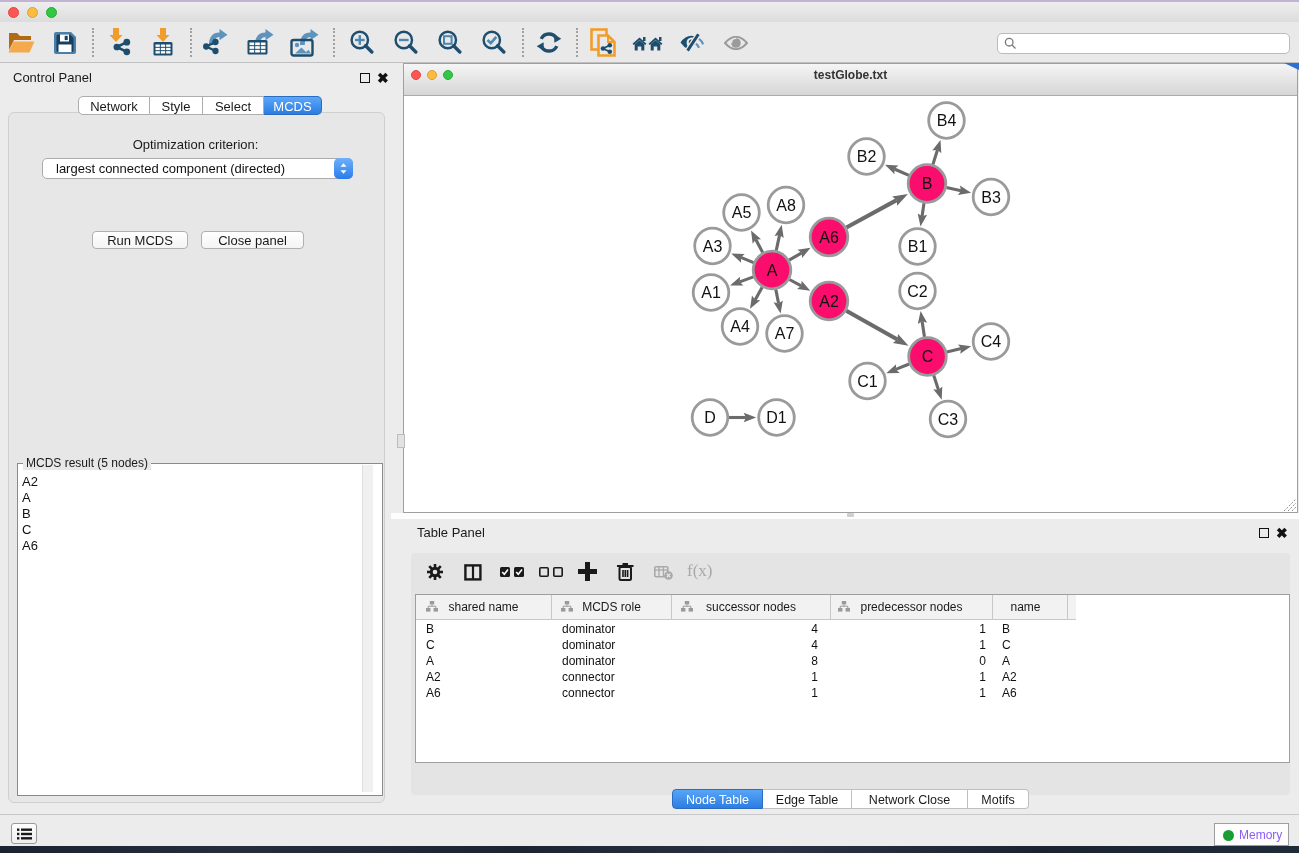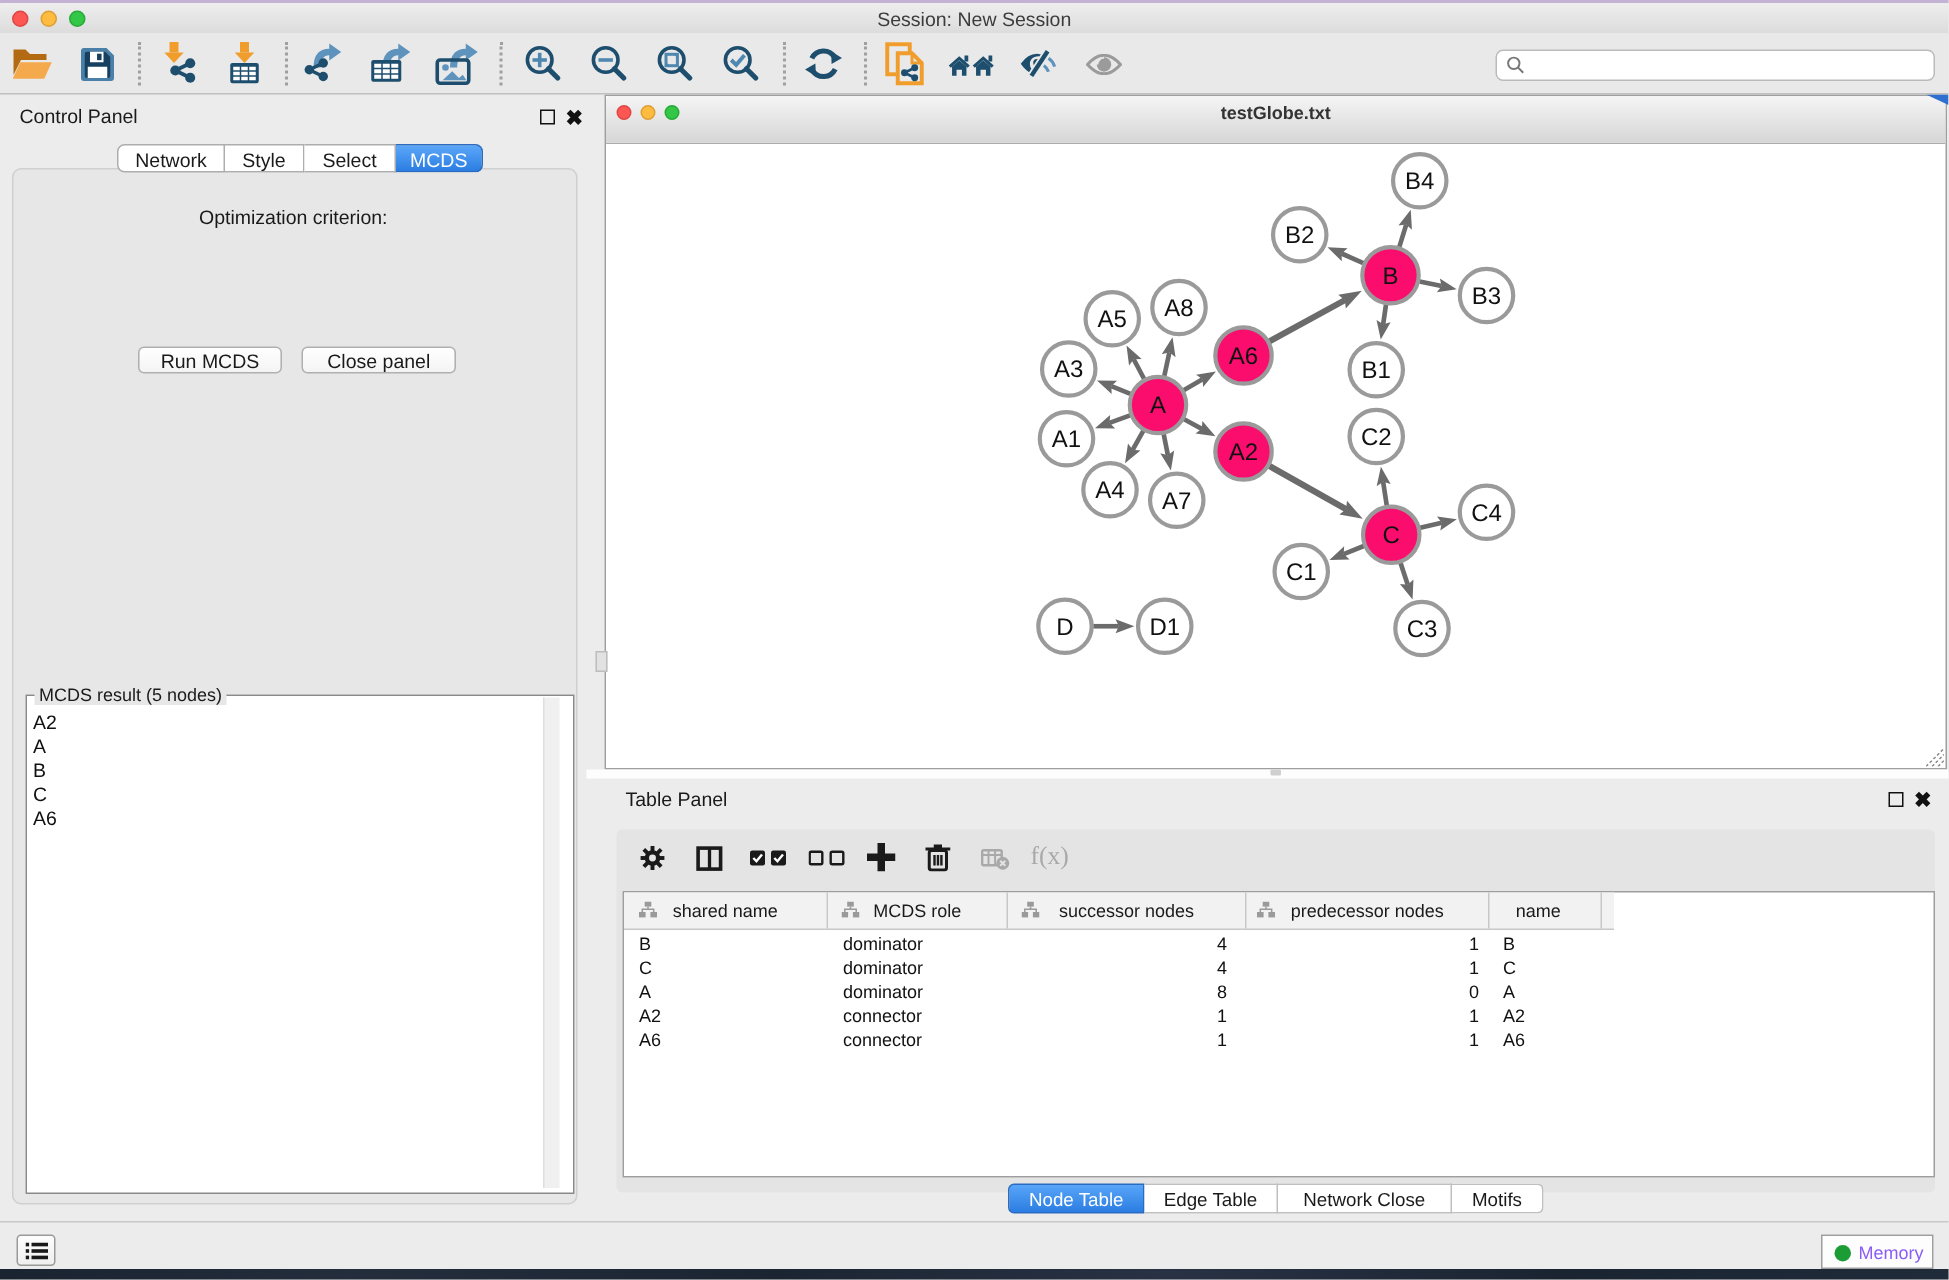--- a/index.html
+++ b/index.html
@@ -45,42 +45,41 @@
   border-bottom:1px solid #ababab;border-radius:3px 3px 0 0;box-sizing:border-box;}
 .tl2{width:10px;height:10px;border-radius:50%;top:6px;box-sizing:border-box;}
 #nettitletext{top:4px;left:0;width:893px;text-align:center;font-size:12px;font-weight:bold;color:#333;}
 #bluecorner{left:1284px;top:63px;width:15px;height:7px;}
 #lefthandle{left:397px;top:434px;width:6px;height:12px;background:#e2e2e2;border:1px solid #bdbdbd;}
 #splitstrip{left:391px;top:513px;width:908px;height:6px;background:#fdfdfd;}
 #splithandle{left:847px;top:513px;width:7px;height:4px;background:#cfcfcf;border-radius:1px;}
 
 #tptitle{left:417px;top:525px;font-size:13px;color:#1a1a1a;}
 #tpcontainer{left:411px;top:553px;width:879px;height:242px;background:#e4e4e4;border-radius:4px;}
-#tptable{left:415px;top:594px;width:875px;height:191px;background:#fff;border:1px solid #9e9e9e;box-sizing:border-box;}
+#tptable{left:415px;top:594px;width:875px;height:169px;background:#fff;border:1px solid #9e9e9e;box-sizing:border-box;}
 #thead{left:0;top:0;width:660px;height:24px;background:#f2f2f2;border-bottom:1px solid #c8c8c8;}
 .thcell{position:absolute;top:0;height:24px;line-height:24px;font-size:12px;color:#1a1a1a;
   text-align:center;border-right:1px solid #c8c8c8;box-sizing:border-box;}
 .trow{position:absolute;font-size:12px;color:#111;height:16px;line-height:16px;}
 #tabbar2{left:672px;top:789px;height:20px;}
 .tab2{position:absolute;top:0;height:20px;line-height:20px;text-align:center;
   font-size:12.5px;color:#1a1a1a;background:#fff;border:1px solid #bfbfbf;box-sizing:border-box;}
 
 #statusbar{left:0;top:814px;width:1299px;height:32px;border-top:1px solid #c8c8c8;background:#ececec;}
 #listbtn{left:11px;top:8px;width:26px;height:21px;background:linear-gradient(#fdfdfd,#efefef);
   border:1px solid #9a9a9a;border-radius:3px;box-sizing:border-box;}
 #membtn{left:1214px;top:8px;width:75px;height:23px;background:#fdfdfd;border:1px solid #9e9e9e;box-sizing:border-box;}
 </style>
 </head>
 <body>
 <div class="abs" id="appwin">
   <div class="abs" id="titlebar">
     <div class="abs tl" style="left:8px;background:#fc5753;border:1px solid #df4744;"></div>
     <div class="abs tl" style="left:27px;background:#fdbc40;border:1px solid #de9f34;"></div>
     <div class="abs tl" style="left:46px;background:#33c748;border:1px solid #27aa35;"></div>
-    <div class="abs" id="titletext">Session: New Session</div>
   </div>
   <div class="abs" id="toolbar">
     <svg class="abs" style="left:7px;top:6px;" width="28" height="27" viewBox="0 0 28 27">
         <path d="M2 5 L10 5 L13 8 L24 8 L24 12 L7 12 L2 22 Z" fill="#b26b12"></path>
 <path d="M6.5 13.5 L27.5 13.5 L22.5 24.5 L1.5 24.5 Z" fill="#f5a94d"></path>
       </svg>
     <svg class="abs" style="left:52px;top:8px;" width="26" height="26" viewBox="0 0 26 26">
         <path d="M2 4 Q2 2 4 2 L19 2 L24 7 L24 22 Q24 24 22 24 L4 24 Q2 24 2 22 Z" fill="#4a7fa8"></path>
 <path d="M4.5 6 Q4.5 4.5 6 4.5 L18.2 4.5 L21.5 8 L21.5 20.5 Q21.5 22 20 22 L6 22 Q4.5 22 4.5 20.5 Z" fill="#173f5f"></path>
 <rect x="8" y="4.5" width="9" height="7" fill="#fff"></rect>
@@ -215,20 +214,29 @@
   <div class="abs floatbtn" style="left:360px;top:73px;"></div>
   <div class="abs closex" style="left:377px;top:70px;">✖</div>
   <div class="abs" id="cppanel"></div>
   <div class="abs" id="tabrow">
     <div class="tab" style="left:0;width:72px;border-radius:5px 0 0 5px;">Network</div>
     <div class="tab" style="left:72px;width:53px;border-left:none;">Style</div>
     <div class="tab" style="left:125px;width:61px;border-left:none;">Select</div>
     <div class="tab" style="left:186px;width:58px;border-left:none;border-radius:0 5px 5px 0;background:linear-gradient(#5ba7f9,#2b7de2);color:#fff;border-color:#2b6cc0;">MCDS</div>
   </div>
   <div class="abs" id="optlabel">Optimization criterion:</div>
+  <div class="abs" id="dropdown">
+    <div class="abs" id="ddtext">largest connected component (directed)</div>
+    <div class="abs" id="ddstep">
+        <svg class="abs" style="left:3px;top:2px;" width="13" height="17" viewBox="0 0 13 17">
+          <path d="M3.5 6.8 L6.5 3.2 L9.5 6.8 Z" fill="#fff"></path>
+          <path d="M3.5 10.2 L6.5 13.8 L9.5 10.2 Z" fill="#fff"></path>
+        </svg>
+      </div>
+  </div>
   <div class="btn" style="left:92px;top:191px;width:96px;">Run MCDS</div>
   <div class="btn" style="left:201px;top:191px;width:103px;">Close panel</div>
   <div class="abs" id="fieldset"></div>
   <div class="abs" id="fslegend">MCDS result (5 nodes)</div>
   <div class="abs" id="fsscroll"></div>
   <div class="abs" id="fslist">A2<br>A<br>B<br>C<br>A6</div>
 
   <div class="abs" id="netwin">
     <div class="abs" id="nettitle">
       <div class="abs tl2" style="left:7px;background:#fc5753;border:1px solid #df4744;"></div>

